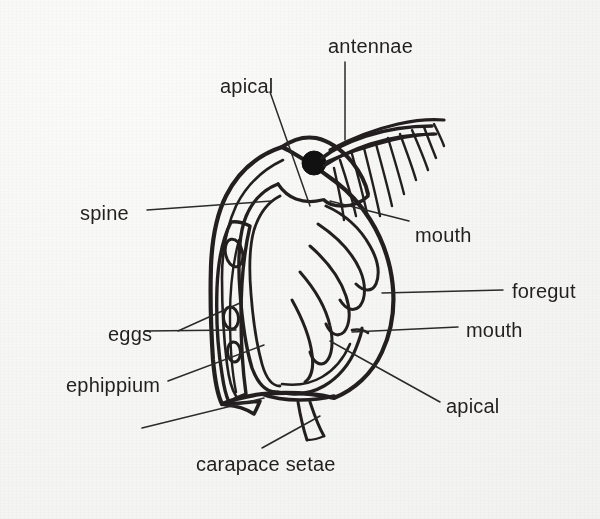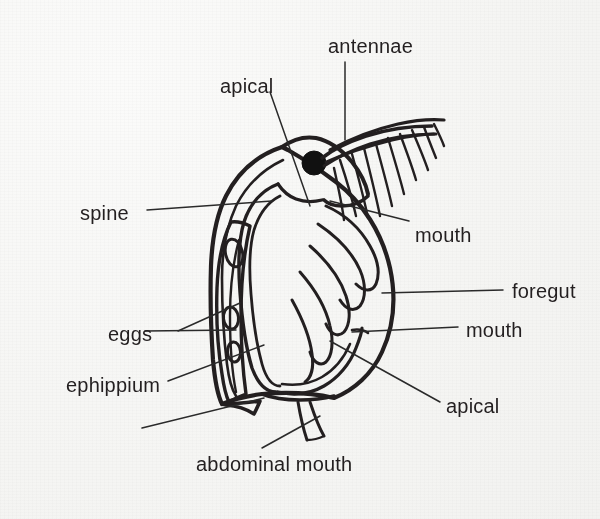--- a/index.html
+++ b/index.html
@@ -189,15 +189,15 @@
 
   <div class="label-text" style="left:328px; top:36px;">antennae</div>
   <div class="label-text" style="left:220px; top:76px;">apical</div>
   <div class="label-text" style="left:80px; top:203px;">spine</div>
   <div class="label-text" style="left:415px; top:225px;text-align:center;">mouth</div>
   <div class="label-text" style="left:512px; top:281px;">foregut</div>
   <div class="label-text" style="left:108px; top:324px;">eggs</div>
   <div class="label-text" style="left:466px; top:320px;">mouth</div>
   <div class="label-text" style="left:66px; top:375px;">ephippium</div>
   <div class="label-text" style="left:446px; top:396px;">apical</div>
-  <div class="label-text" style="left:196px; top:454px;">abdominal mouth</div>
+  <div class="label-text" style="left:196px; top:454px;">carapace setae</div>
 
 </div>
 
 </body></html>

